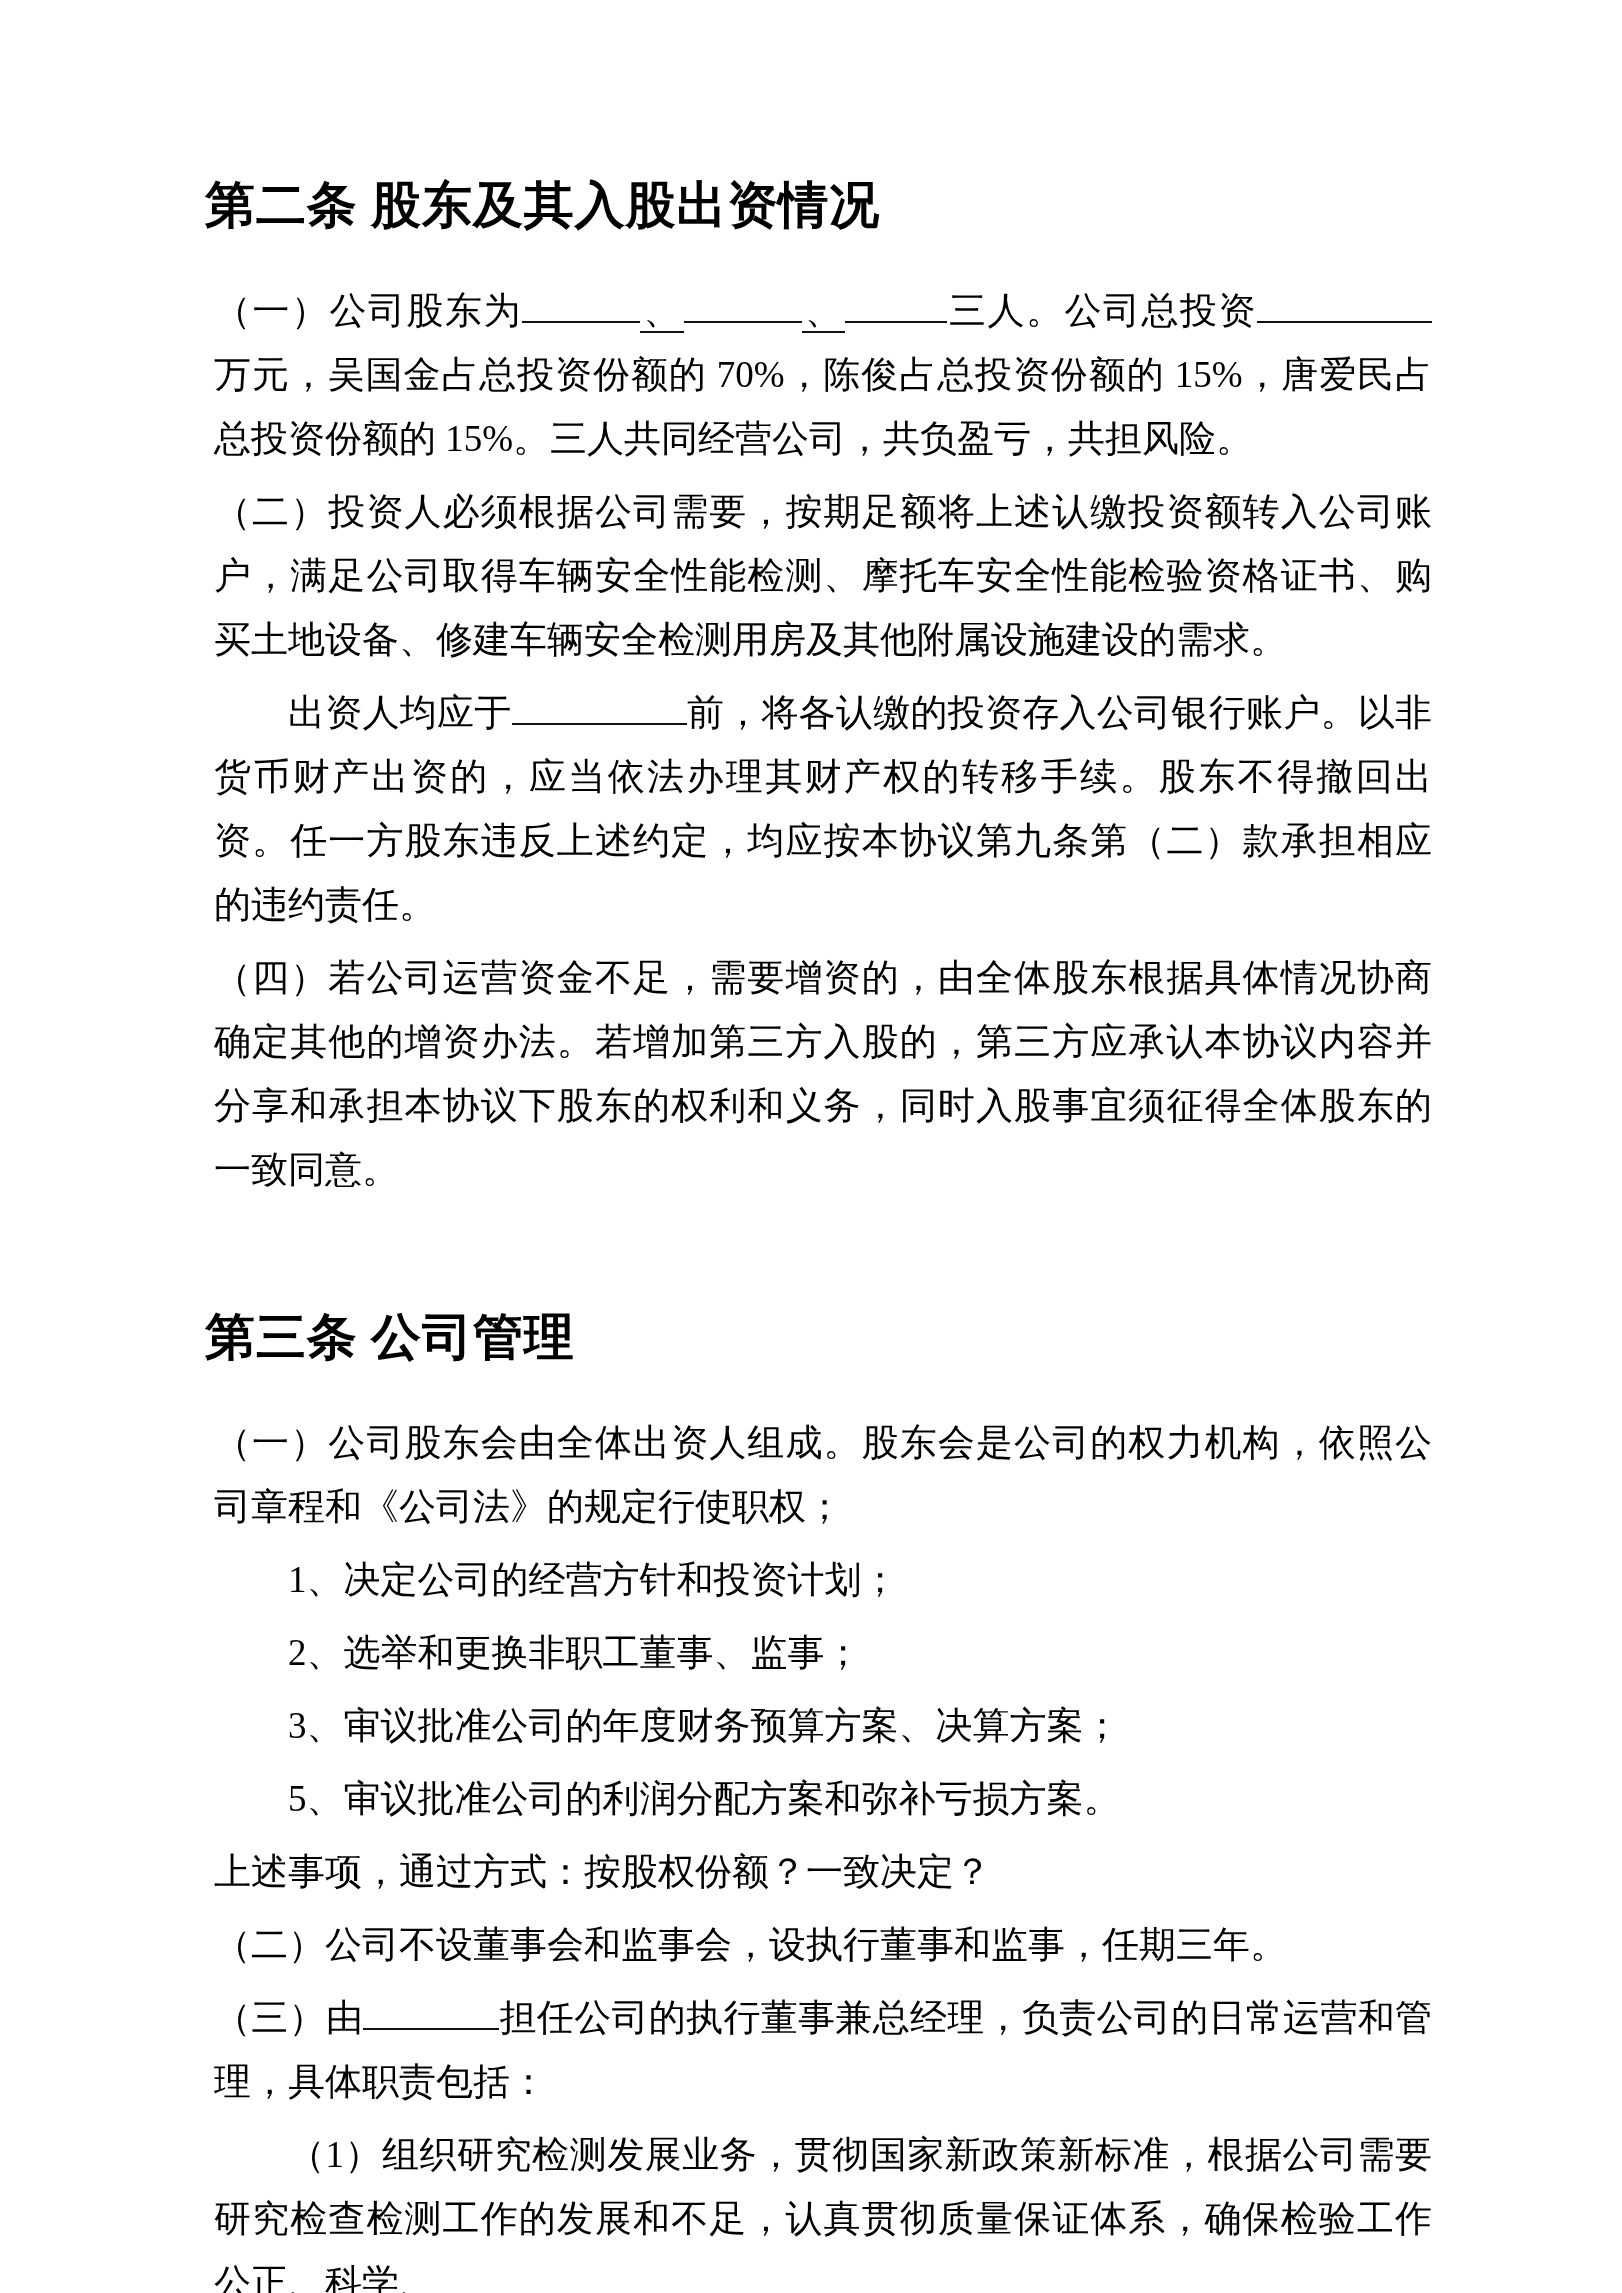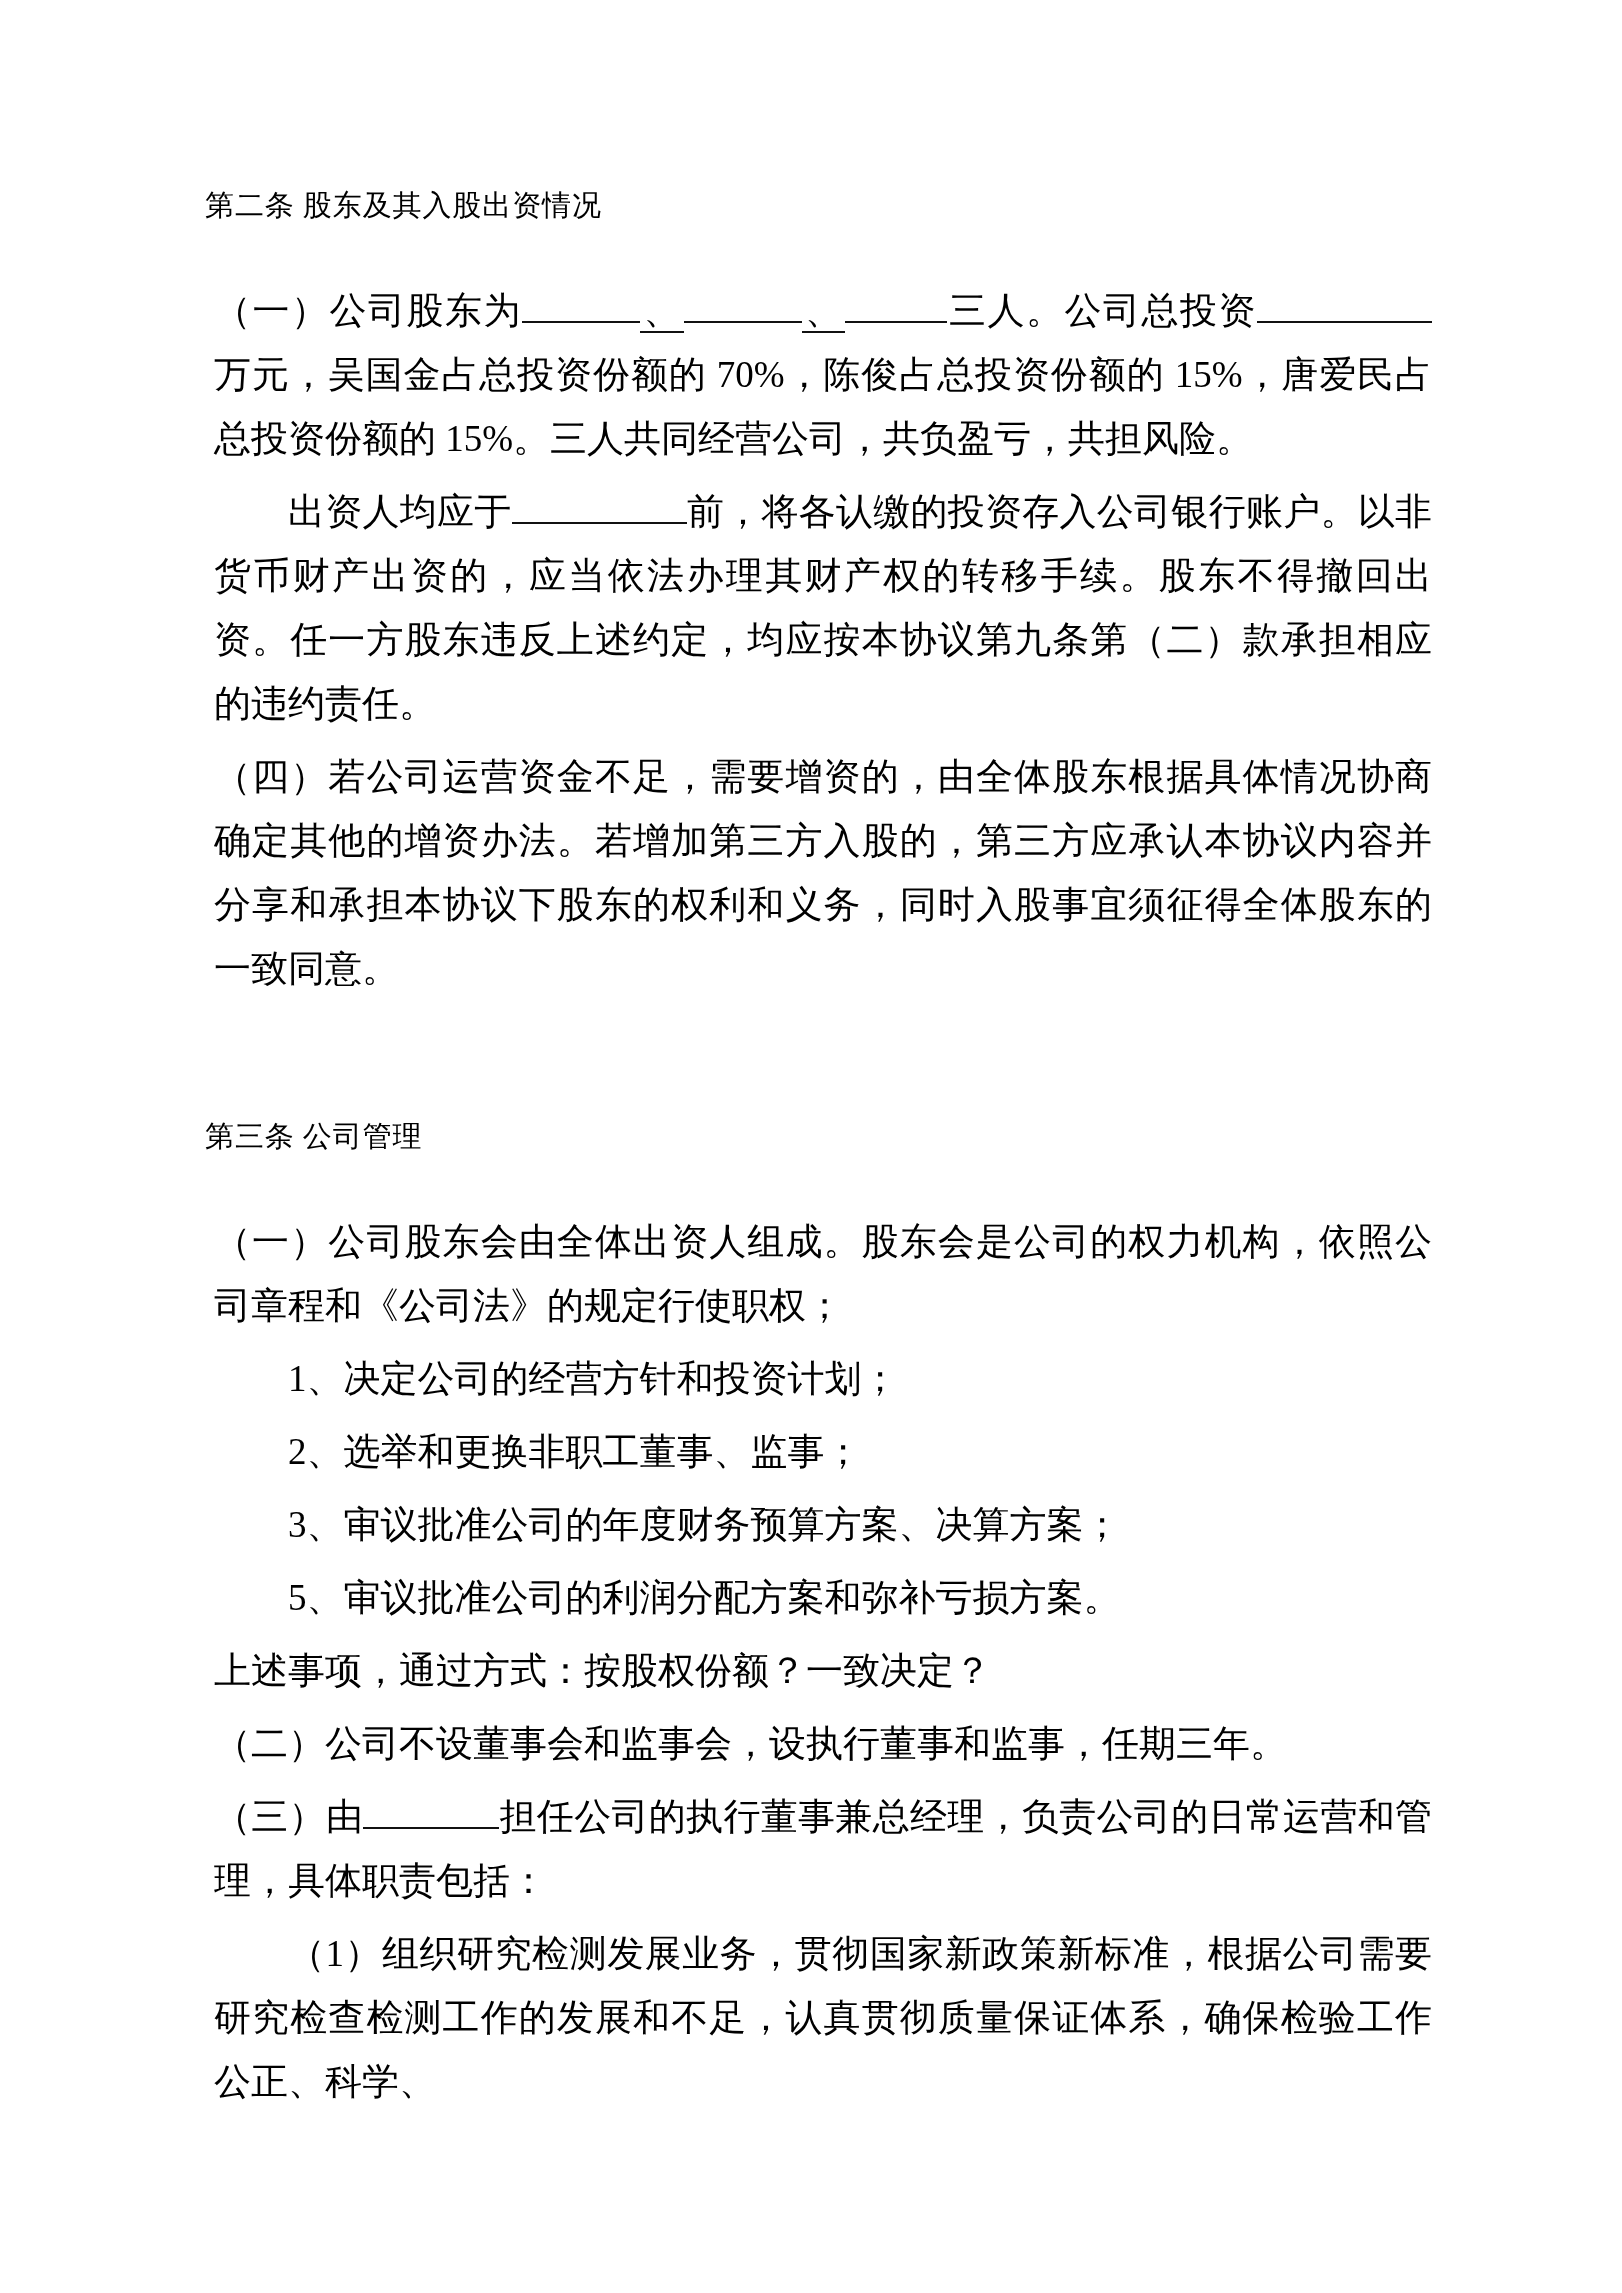--- a/index.html
+++ b/index.html
@@ -15,22 +15,22 @@
     font-family: "Liberation Serif", "DejaVu Serif", serif;
     color: #000000;
   }
   .doc {
     position: absolute;
     left: 205px;
     top: 173px;
     width: 1236px;
   }
   .section-heading {
-    font-size: 29px;
-    font-weight: normal;
+    font-size: 50px;
+    font-weight: bold;
     line-height: 64px;
     margin: 0 0 42px 0;
     letter-spacing: 0.9px;
   }
   .section + .section .section-heading {
     margin-top: 103px;
   }
   .para {
     font-size: 37px;
     line-height: 64px;
@@ -50,20 +50,21 @@
     padding: 0 1.8px;
   }
 </style>
 </head>
 <body>
 
 <div class="doc" id="doc">
     <div class="section">
       <h2 class="section-heading">第二条 股东及其入股出资情况</h2>
       <p class="para"><span class="text-run">（一）公司股东为</span><span class="blank" style="width: 118px;"></span><span class="ul-text">、</span><span class="blank" style="width: 118px;"></span><span class="ul-text">、</span><span class="blank" style="width: 102px;"></span><span class="text-run">三人。公司总投资</span><span class="blank" style="width: 175px;"></span><span class="text-run">万元，吴国金占总投资份额的 70%，陈俊占总投资份额的 15%，唐爱民占总投资份额的 15%。三人共同经营公司，共负盈亏，共担风险。</span></p>
+      <p class="para"><span class="text-run">（二）投资人必须根据公司需要，按期足额将上述认缴投资额转入公司账户，满足公司取得车辆安全性能检测、摩托车安全性能检验资格证书、购买土地设备、修建车辆安全检测用房及其他附属设施建设的需求。</span></p>
       <p class="para indent"><span class="text-run">出资人均应于</span><span class="blank" style="width: 175px;"></span><span class="text-run">前，将各认缴的投资存入公司银行账户。以非货币财产出资的，应当依法办理其财产权的转移手续。股东不得撤回出资。任一方股东违反上述约定，均应按本协议第九条第（二）款承担相应的违约责任。</span></p>
       <p class="para"><span class="text-run">（四）若公司运营资金不足，需要增资的，由全体股东根据具体情况协商确定其他的增资办法。若增加第三方入股的，第三方应承认本协议内容并分享和承担本协议下股东的权利和义务，同时入股事宜须征得全体股东的一致同意。</span></p>
     </div>
     <div class="section">
       <h2 class="section-heading">第三条 公司管理</h2>
       <p class="para"><span class="text-run">（一）公司股东会由全体出资人组成。股东会是公司的权力机构，依照公司章程和《公司法》的规定行使职权；</span></p>
       <p class="para indent"><span class="text-run">1、决定公司的经营方针和投资计划；</span></p>
       <p class="para indent"><span class="text-run">2、选举和更换非职工董事、监事；</span></p>
       <p class="para indent"><span class="text-run">3、审议批准公司的年度财务预算方案、决算方案；</span></p>
       <p class="para indent"><span class="text-run">5、审议批准公司的利润分配方案和弥补亏损方案。</span></p>

